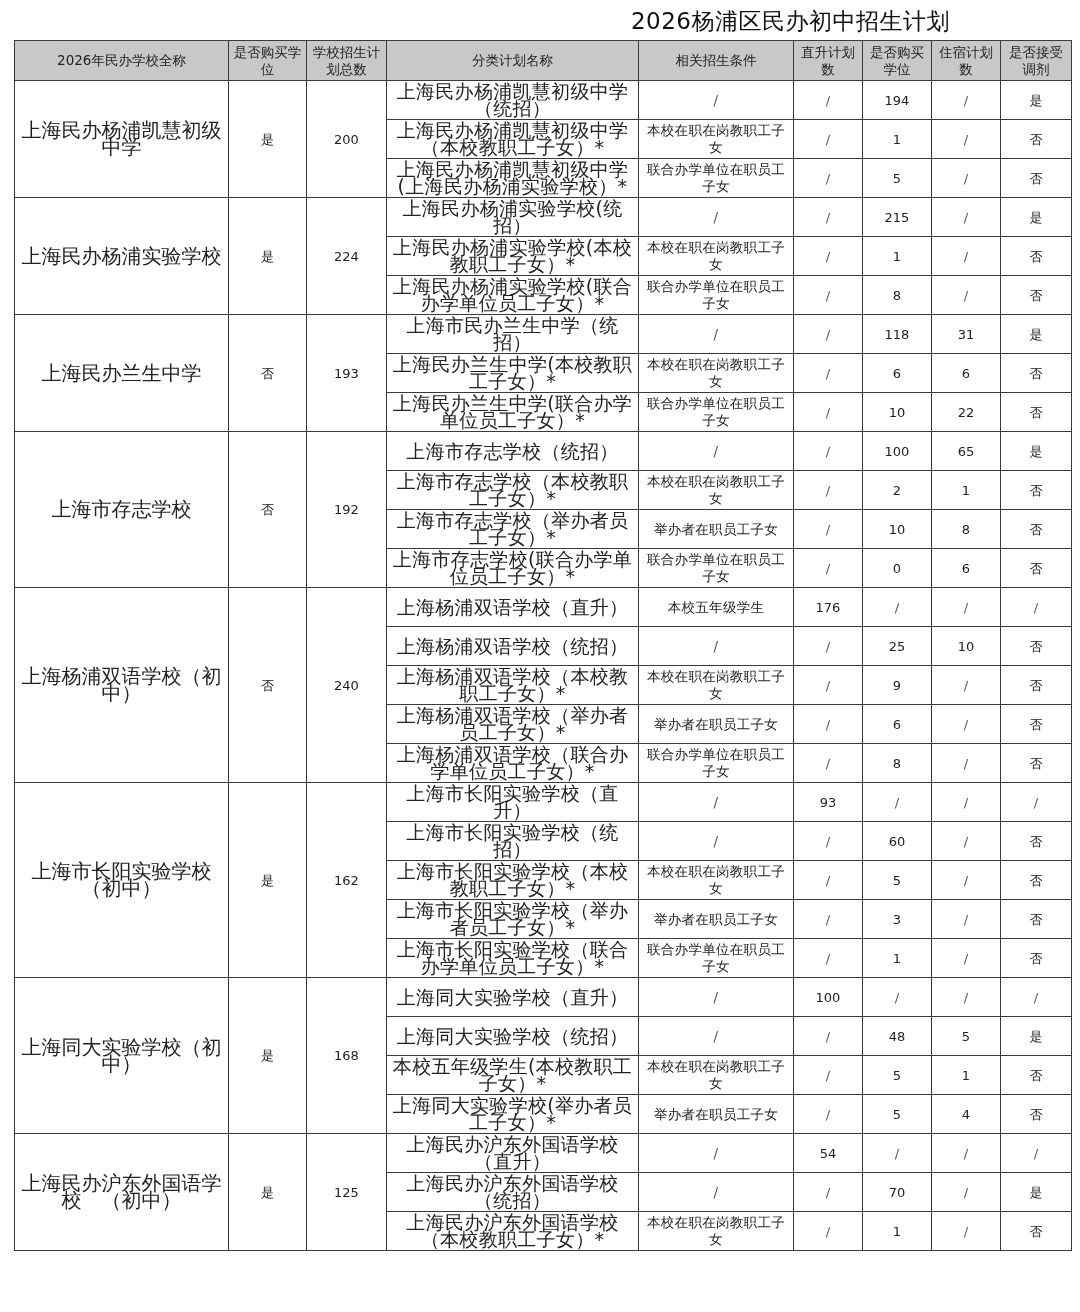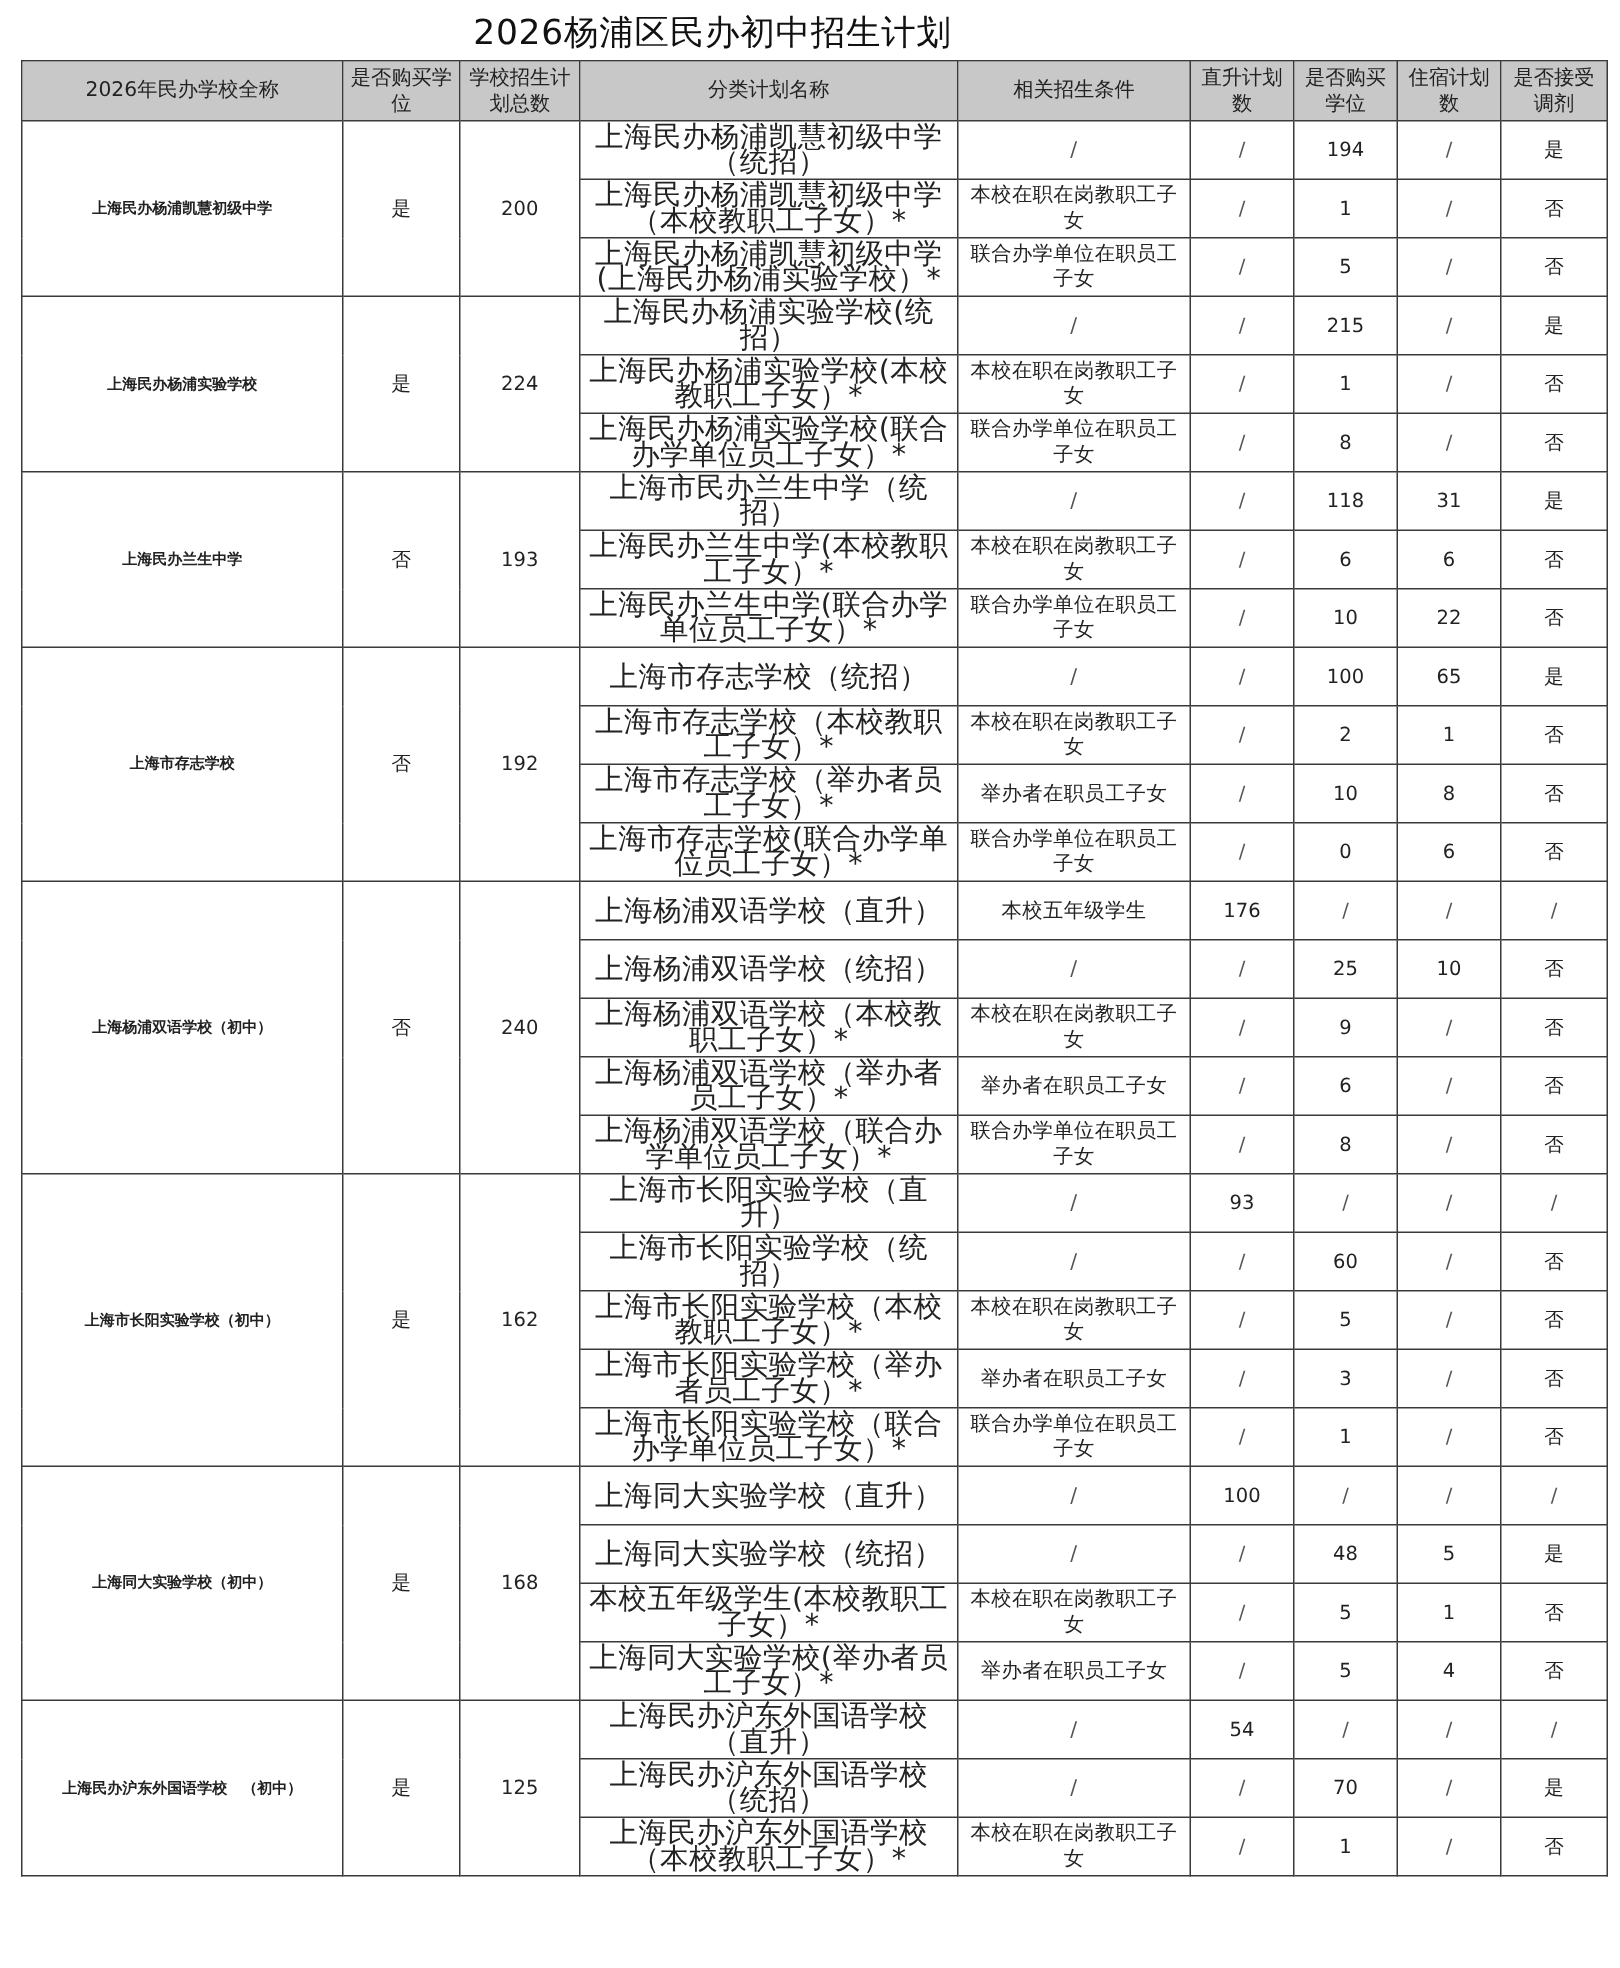--- a/index.html
+++ b/index.html
@@ -1,27 +1,27 @@
 <!DOCTYPE html>
 <html><head>
 <meta charset="utf-8">
 <style>
   html, body { margin: 0; padding: 0; background: #ffffff; }
   body { width: 1080px; height: 1312px; position: relative; overflow: hidden;
          font-family: "DejaVu Sans", "Liberation Sans", sans-serif; color: #222; }
-  .title { position: absolute; left: 0; top: 6px; width: 950px; text-align: center;
+  .title { position: absolute; left: 0; top: 6px; width: 950px; text-align: right;
            font-size: 23px; letter-spacing: 0.5px; color: #111; }
   table { position: absolute; left: 14px; top: 40px; border-collapse: collapse;
           table-layout: fixed; width: 1057px; border-radius: 14px; }
   td, th { border: 1.5px solid #3a3a3a; text-align: center; vertical-align: middle;
            font-size: 13.5px; line-height: 17px; padding: 0 2px; font-weight: normal;
            overflow: hidden; }
   th { background: #c8c8c8; height: 39px; font-size: 13.5px; color: #222; }
   tbody td { height: 38px; }
-  td.school { font-size: 10px; font-weight: bold; }
+  td.school { font-size: 20px; }
   td.plan { font-size: 19px; letter-spacing: 0.3px; }
   td.cond { font-size: 13.5px; letter-spacing: 0.3px; }
   td.num, td.yn { font-size: 13px; }
   .slash { color: #555; }
 </style>
 </head>
 <body>
 
 <div class="title">2026杨浦区民办初中招生计划</div>
 

